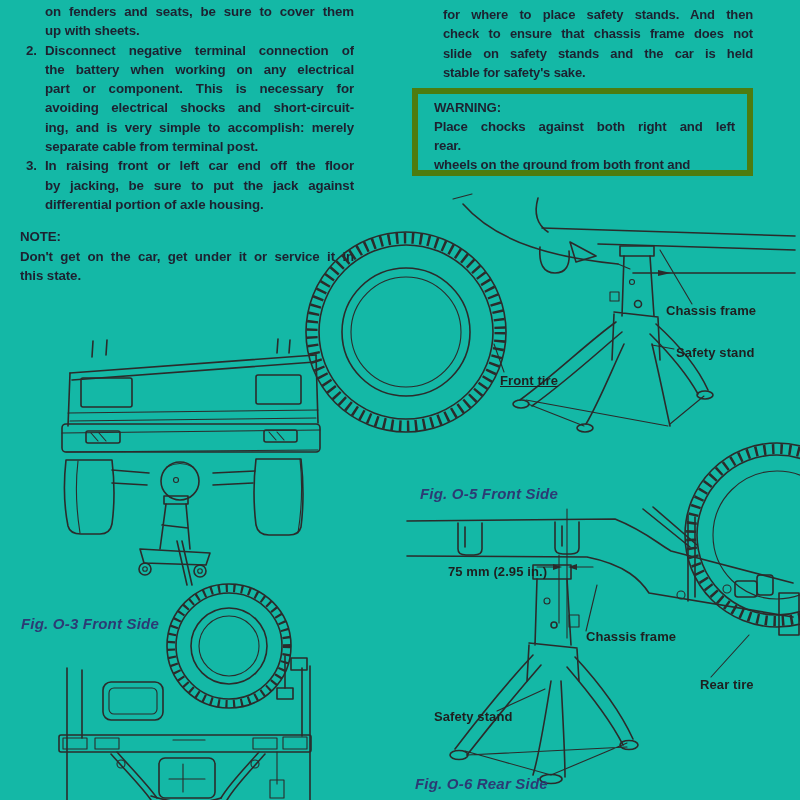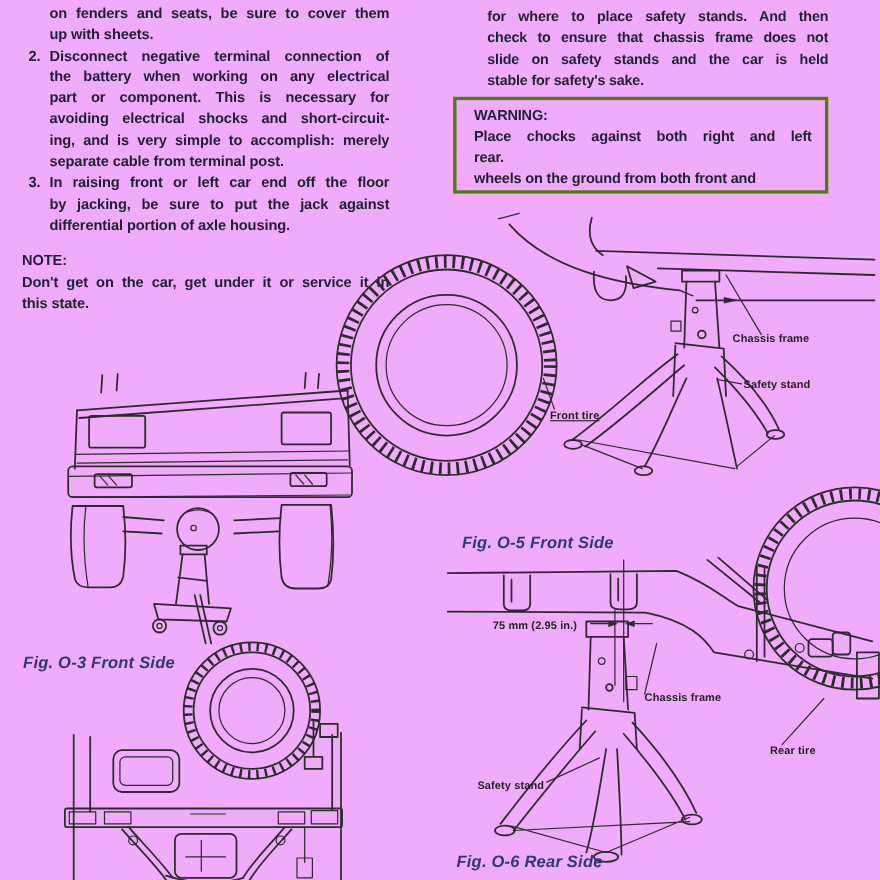--- a/index.html
+++ b/index.html
@@ -1,45 +1,45 @@
 <!DOCTYPE html>
 <html><head>
 <meta charset="utf-8">
 <style>
   html,body{margin:0;padding:0;background:#e8e8e8;}
   .page{
     position:relative; width:800px; height:800px; margin:0 auto;
-    background:#f0abfc; overflow:hidden;
+    background:#14b8a6; overflow:hidden;
     font-family:"Liberation Sans","DejaVu Sans",sans-serif;
     color:#1d2130; -webkit-font-smoothing:antialiased;
   }
   
   .textblock{position:absolute; font-weight:700;}
   .left-text{left:20px; top:2px; width:334px; font-size:13.3px; line-height:19.3px; letter-spacing:-0.1px;}
   .right-text{left:443px; top:5px; width:310px; font-size:13px; line-height:19.3px; letter-spacing:-0.15px;}
   .jline{text-align:justify; text-align-last:justify; overflow:hidden; white-space:normal;}
   .jlines .jline:last-child{text-align-last:left;}
   .list-item{position:relative; padding-left:25px;}
   .list-num{position:absolute; left:6px; top:0; font-weight:700;}
   .note-block{margin-top:13px;}
   .note-heading{font-weight:700;}
   
   .warning-box{
     position:absolute; left:412px; top:88px; width:341px; height:88px;
-    border:3px solid #4d7c0f; box-sizing:border-box;
+    border:6px solid #4d7c0f; box-sizing:border-box;
     padding:4px 12px 0 16px; font-size:13.2px; font-weight:700;
     line-height:19px; letter-spacing:-0.15px; overflow:hidden;
   }
   
   .fig-caption{
     position:absolute; font-size:15px; font-weight:700; font-style:italic;
     color:#2c3a74; letter-spacing:0.2px; white-space:nowrap;
   }
   .fig-label{
-    position:absolute; font-size:10px; font-weight:700; color:#1f1f1f;
+    position:absolute; font-size:13px; font-weight:700; color:#1f1f1f;
     letter-spacing:0.1px; white-space:nowrap;
   }
   
   svg{position:absolute; overflow:visible;}
   .ln{fill:none; stroke:#2b2b2b; stroke-width:1.6; stroke-linecap:round; stroke-linejoin:round;}
   .thin{stroke-width:1.1;}
   .fillb{fill:#2b2b2b; stroke:none;}
   .hatch{fill:none; stroke:#2b2b2b;}
   .frag{position:absolute; left:443px; top:0; width:310px; height:4px; overflow:hidden;}
 </style>
@@ -107,21 +107,21 @@
     <circle class="ln thin" cx="128" cy="147" r="2.5"></circle>
     <rect class="ln" x="116" y="163" width="24" height="8"></rect>
     <path class="ln" d="M118,171 L112,216 M138,171 L142,216 M114,192 L140,195"></path>
     <path class="ln" d="M92,216 L162,220 L158,232 L96,230 Z"></path>
     <circle class="ln" cx="97" cy="236" r="6"></circle>
       <circle class="ln thin" cx="97" cy="236" r="2.3"></circle>
     <circle class="ln" cx="152" cy="238" r="6"></circle>
       <circle class="ln thin" cx="152" cy="238" r="2.3"></circle>
     <path class="ln" d="M129,208 L139,252 M134,208 L144,252"></path>
   </svg>
-  <div class="fig-caption" style="left:21px; top:594px;">Fig. O-3 Front Side</div>
+  <div class="fig-caption" style="left:21px; top:615px;">Fig. O-3 Front Side</div>
 
   <svg style="left:55px; top:652px;" width="270" height="148" viewBox="0 0 270 148">
     <path class="ln" d="M12,16 L12,148 M27,18 L27,86 M255,14 L255,148 M247,16 L247,84"></path>
     <rect class="ln" x="236" y="6" width="16" height="12"></rect>
     <circle class="ln" cx="174" cy="-6" r="62"></circle>
     <circle class="ln" cx="174" cy="-6" r="53"></circle>
     <circle class="hatch" cx="174" cy="-6" r="58" stroke-width="8" stroke-dasharray="2.2 5.5"></circle>
     <circle class="ln" cx="174" cy="-6" r="38"></circle>
     <circle class="ln thin" cx="174" cy="-6" r="30"></circle>
     <path class="ln" d="M230,4 L230,36"></path>

